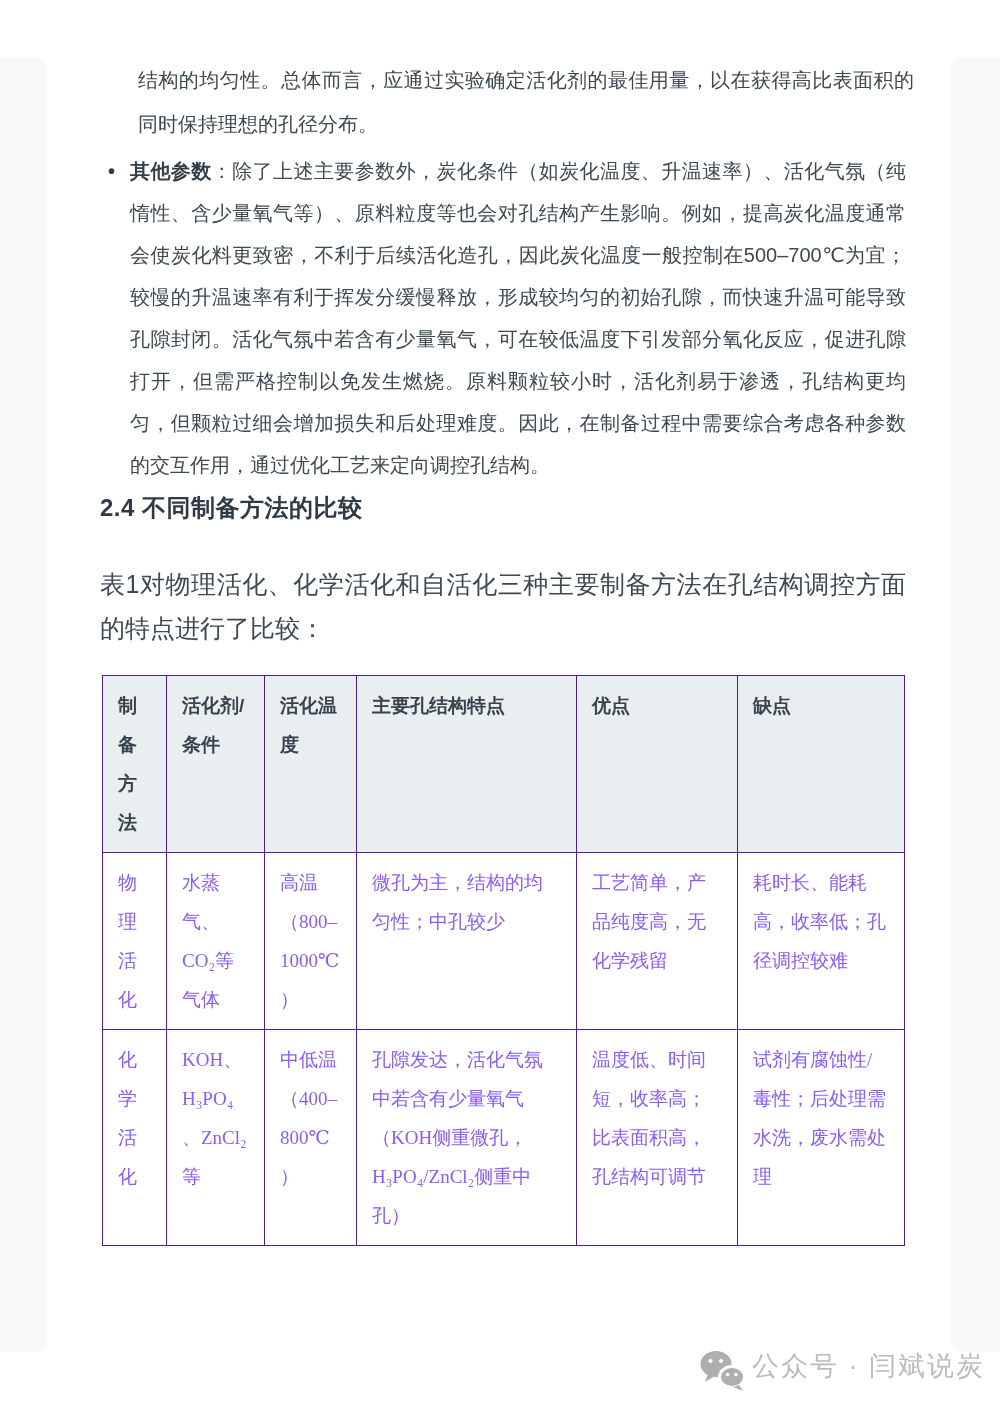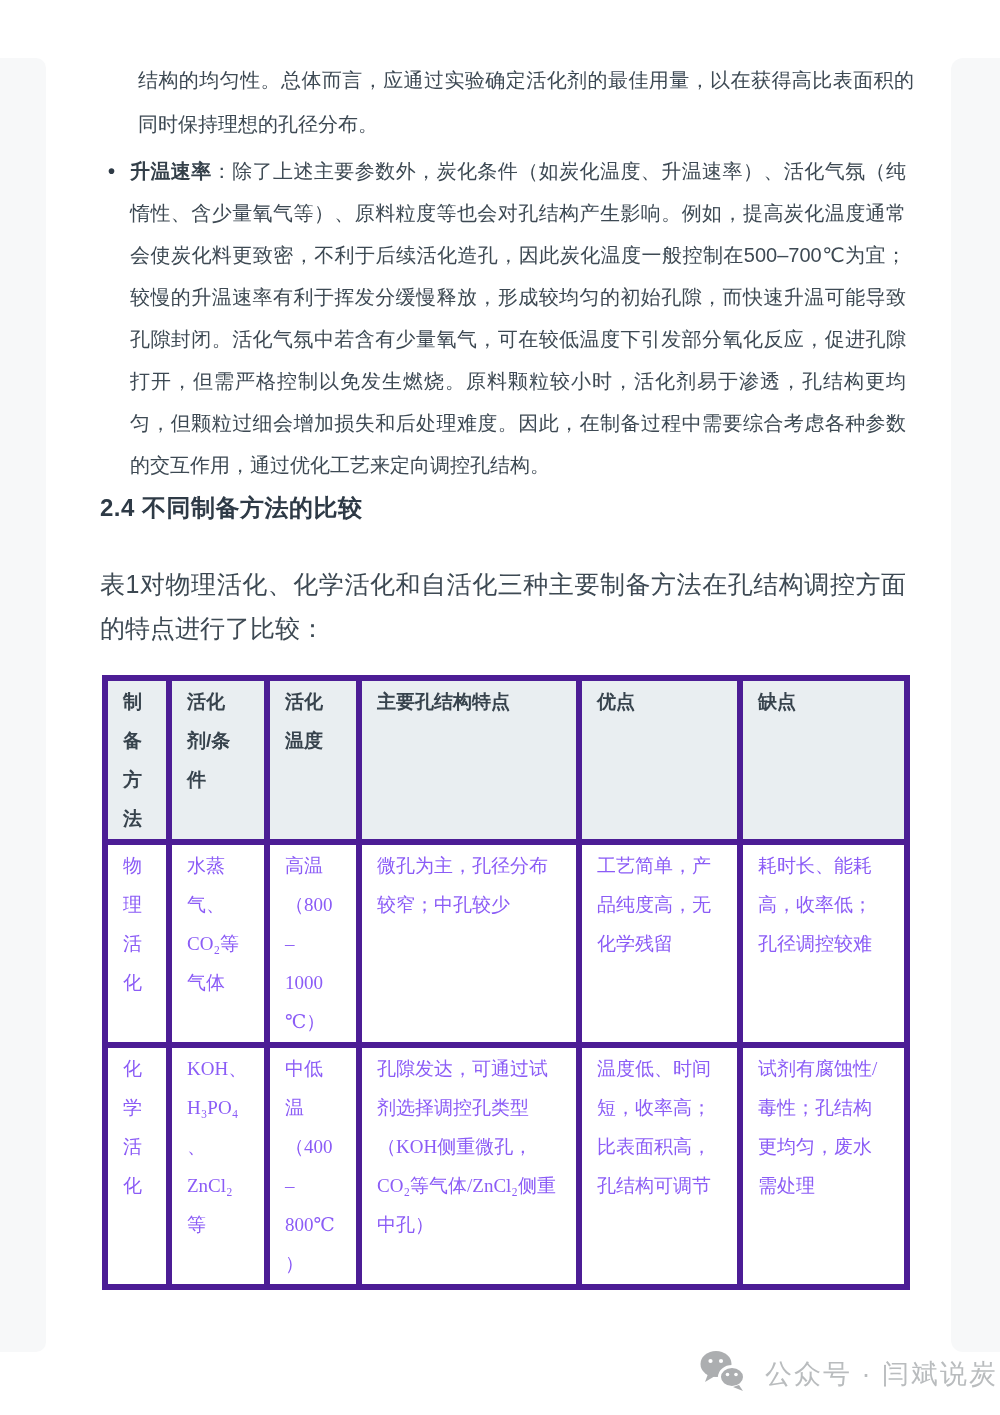--- a/index.html
+++ b/index.html
@@ -38,54 +38,54 @@
     border-collapse: collapse; table-layout: fixed; width: 802px;
     font-size: 19px;
   }
   table.compare col.c1 { width: 64px; }
   table.compare col.c2 { width: 98px; }
   table.compare col.c3 { width: 92px; }
   table.compare col.c4 { width: 220px; }
   table.compare col.c5 { width: 161px; }
   table.compare col.c6 { width: 167px; }
   table.compare th, table.compare td {
-    border: 6px solid #4c1d95;
+    border: 1px solid #4c1d95;
     vertical-align: top;
-    padding: 1px 15px;
+    padding: 10px 15px;
     line-height: 39px;
     overflow-wrap: break-word;
   }
   table.compare th {
     background: #e9eef1;
     font-weight: bold; color: #37434d; text-align: left;
     font-family: "Liberation Sans", "DejaVu Sans", sans-serif;
   }
   table.compare td {
     background: #ffffff; color: #8b5cf6; font-weight: normal;
     font-family: "Liberation Serif", "DejaVu Serif", serif;
   }
 
   .watermark {
     position: absolute; left: 698px; top: 1348px;
-    display: flex; align-items: flex-end; gap: 17px;
+    display: flex; align-items: flex-start; gap: 4px;
   }
   .watermark .wm-text {
     font-size: 27px; color: #b9bcbe; letter-spacing: 2px; white-space: nowrap;
   }
 </style>
 </head>
 <body>
 
 <div class="edge-strip left"></div>
 <div class="edge-strip right"></div>
 
 <p class="para-top">结构的均匀性。总体而言，应通过实验确定活化剂的最佳用量，以在获得高比表面积的同时保持理想的孔径分布。</p>
 
 <div class="bullet-item">
-  <span class="bullet-dot">•</span><span class="bold-label">升温速率</span><span>：除了上述主要参数外，炭化条件（如炭化温度、升温速率）、活化气氛（纯惰性、含少量氧气等）、原料粒度等也会对孔结构产生影响。例如，提高炭化温度通常会使炭化料更致密，不利于后续活化造孔，因此炭化温度一般控制在500–700℃为宜；较慢的升温速率有利于挥发分缓慢释放，形成较均匀的初始孔隙，而快速升温可能导致孔隙封闭。活化气氛中若含有少量氧气，可在较低温度下引发部分氧化反应，促进孔隙打开，但需严格控制以免发生燃烧。原料颗粒较小时，活化剂易于渗透，孔结构更均匀，但颗粒过细会增加损失和后处理难度。因此，在制备过程中需要综合考虑各种参数的交互作用，通过优化工艺来定向调控孔结构。</span>
+  <span class="bullet-dot">•</span><span class="bold-label">其他参数</span><span>：除了上述主要参数外，炭化条件（如炭化温度、升温速率）、活化气氛（纯惰性、含少量氧气等）、原料粒度等也会对孔结构产生影响。例如，提高炭化温度通常会使炭化料更致密，不利于后续活化造孔，因此炭化温度一般控制在500–700℃为宜；较慢的升温速率有利于挥发分缓慢释放，形成较均匀的初始孔隙，而快速升温可能导致孔隙封闭。活化气氛中若含有少量氧气，可在较低温度下引发部分氧化反应，促进孔隙打开，但需严格控制以免发生燃烧。原料颗粒较小时，活化剂易于渗透，孔结构更均匀，但颗粒过细会增加损失和后处理难度。因此，在制备过程中需要综合考虑各种参数的交互作用，通过优化工艺来定向调控孔结构。</span>
 </div>
 
 <h2 class="section-heading">2.4 不同制备方法的比较</h2>
 
 <p class="table-intro">表1对物理活化、化学活化和自活化三种主要制备方法在孔结构调控方面的特点进行了比较：</p>
 
 <table class="compare">
   <colgroup>
     <col class="c1">
       <col class="c2">
@@ -102,31 +102,31 @@
       <th>主要孔结构特点</th>
       <th>优点</th>
       <th>缺点</th>
     </tr>
   </thead>
   <tbody>
     <tr>
       <td>物理活化</td>
       <td>水蒸气、CO₂等气体</td>
       <td>高温（800–1000℃）</td>
-      <td>微孔为主，孔径分布较窄；中孔较少</td>
+      <td>微孔为主，结构的均匀性；中孔较少</td>
       <td>工艺简单，产品纯度高，无化学残留</td>
       <td>耗时长、能耗高，收率低；孔径调控较难</td>
     </tr>
     <tr>
       <td>化学活化</td>
       <td>KOH、H₃PO₄、ZnCl₂等</td>
       <td>中低温（400–800℃）</td>
-      <td>孔隙发达，可通过试剂选择调控孔类型（KOH侧重微孔，CO₂等气体/ZnCl₂侧重中孔）</td>
+      <td>孔隙发达，活化气氛中若含有少量氧气（KOH侧重微孔，H₃PO₄/ZnCl₂侧重中孔）</td>
       <td>温度低、时间短，收率高；比表面积高，孔结构可调节</td>
-      <td>试剂有腐蚀性/毒性；孔结构更均匀，废水需处理</td>
+      <td>试剂有腐蚀性/毒性；后处理需水洗，废水需处理</td>
     </tr>
   </tbody>
 </table>
 
 <div class="watermark">
   <span style="display:inline-block; line-height:0;">
     <svg width="50" height="44" viewBox="0 0 50 44">
       <ellipse cx="18" cy="16" rx="15.5" ry="13" fill="#acaeb0"></ellipse>
       <path d="M10 26 L7 34 L17 28 Z" fill="#acaeb0"></path>
       <circle cx="12.5" cy="13" r="2.1" fill="#ffffff"></circle>

